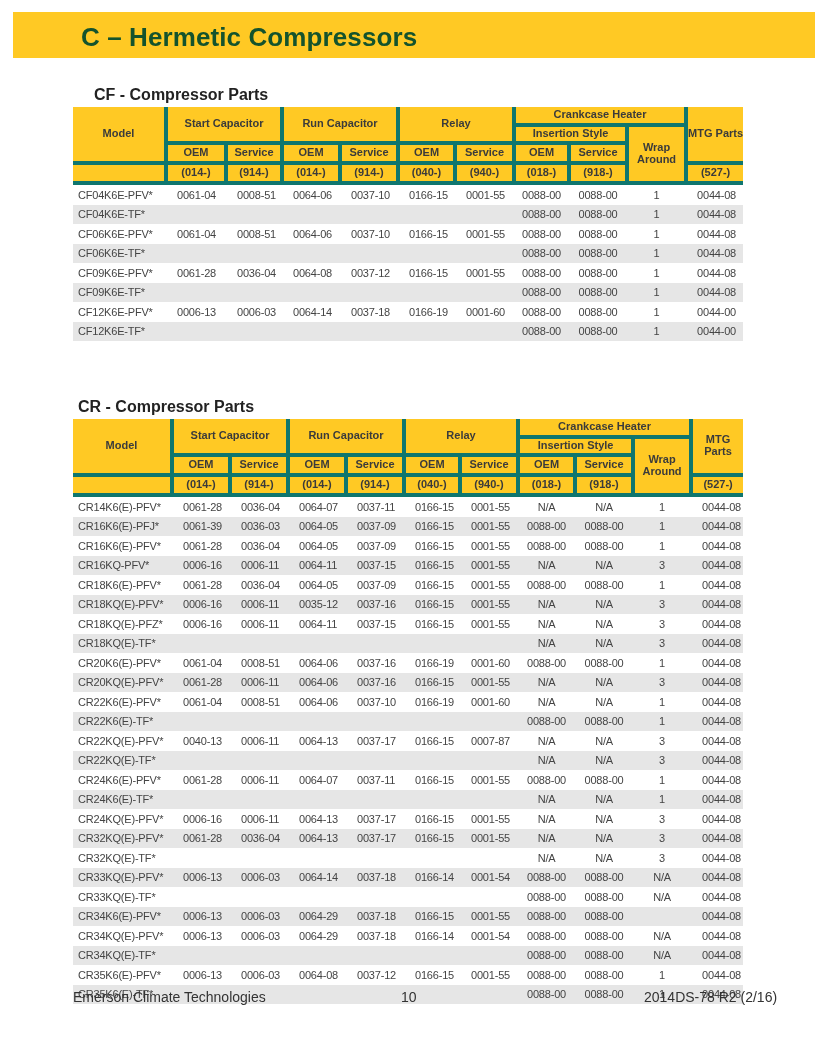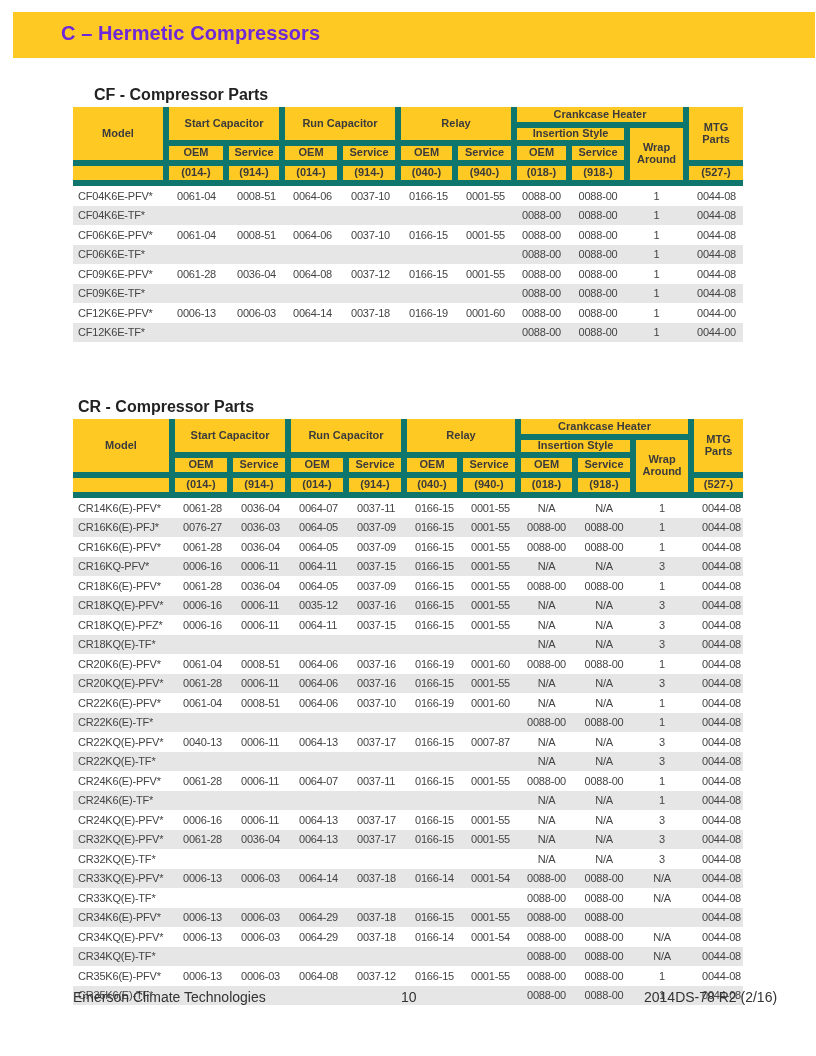--- a/index.html
+++ b/index.html
@@ -1,21 +1,21 @@
 <!DOCTYPE html>
 <html><head>
 <meta charset="utf-8">
 <style>
   html, body { margin:0; padding:0; background:#ffffff; }
   body { width:816px; height:1056px; position:relative; overflow:hidden; font-family:"Liberation Sans", sans-serif; color:#333; }
   .banner { position:absolute; left:13px; top:12px; width:802px; height:46px; background:#FFC924; }
-  .banner-title { position:absolute; left:48px; top:10px; color:#6d28d9; font-weight:bold; font-size:20px; letter-spacing:0.1px; }
+  .banner-title { position:absolute; left:68px; top:10px; color:#14532d; font-weight:bold; font-size:26px; letter-spacing:0.1px; }
   .section-title { position:absolute; left:78px; font-weight:bold; font-size:16px; color:#222; }
   table.parts { position:absolute; left:73px; border-collapse:collapse; table-layout:fixed; font-family:"Liberation Sans Narrow","Liberation Sans", sans-serif; }
-  table.parts th { background:#FFC924; color:#3b3b3b; font-weight:bold; font-size:11px; text-align:center; border:6px solid #0f766e; padding:0; line-height:1.05; }
+  table.parts th { background:#FFC924; color:#3b3b3b; font-weight:bold; font-size:11px; text-align:center; border:4px solid #0f766e; padding:0; line-height:1.05; }
   table.parts th.top { border-top:none; }
   table.parts th.lft { border-left:none; }
   table.parts th.rgt { border-right:none; }
   table.parts td { font-size:11px; color:#444; padding:0; height:19.5px; text-align:left; white-space:nowrap; letter-spacing:-0.2px; }
   table.parts tr.alt td { background:#E6E6E6; }
   table.parts td.model { padding-left:5px; }
   table.parts td.num { padding-left:11px; }
   table.parts td.ctr { text-align:center; }
   table.parts td.mtg { padding-left:11px;margin-top:40px; }
   .footer { position:absolute; top:989px; font-size:14px; color:#333; }
@@ -246,21 +246,21 @@
         <td class="num">0037-11</td>
         <td class="num">0166-15</td>
         <td class="num">0001-55</td>
         <td class="ctr">N/A</td>
         <td class="ctr">N/A</td>
         <td class="ctr">1</td>
         <td class="mtg">0044-08</td>
       </tr>
       <tr class="alt">
         <td class="model">CR16K6(E)-PFJ*</td>
-        <td class="num">0076-27</td>
+        <td class="num">0061-39</td>
         <td class="num">0036-03</td>
         <td class="num">0064-05</td>
         <td class="num">0037-09</td>
         <td class="num">0166-15</td>
         <td class="num">0001-55</td>
         <td class="ctr">0088-00</td>
         <td class="ctr">0088-00</td>
         <td class="ctr">1</td>
         <td class="mtg">0044-08</td>
       </tr>

